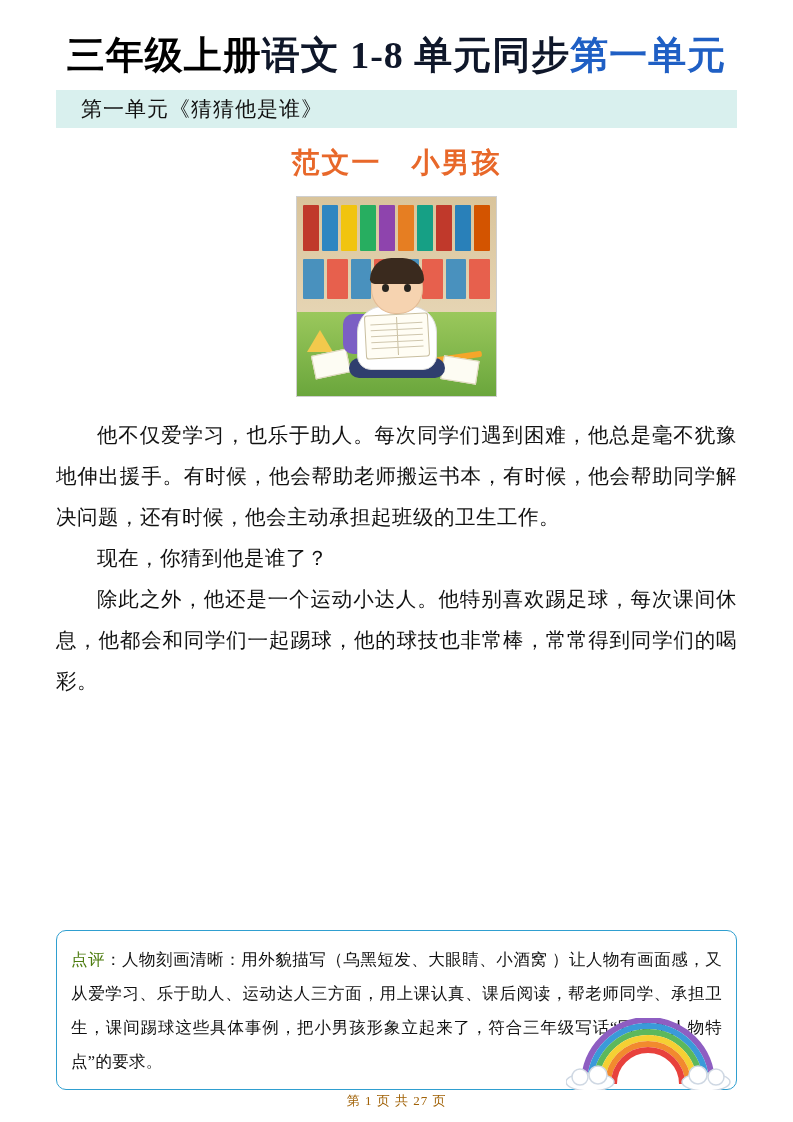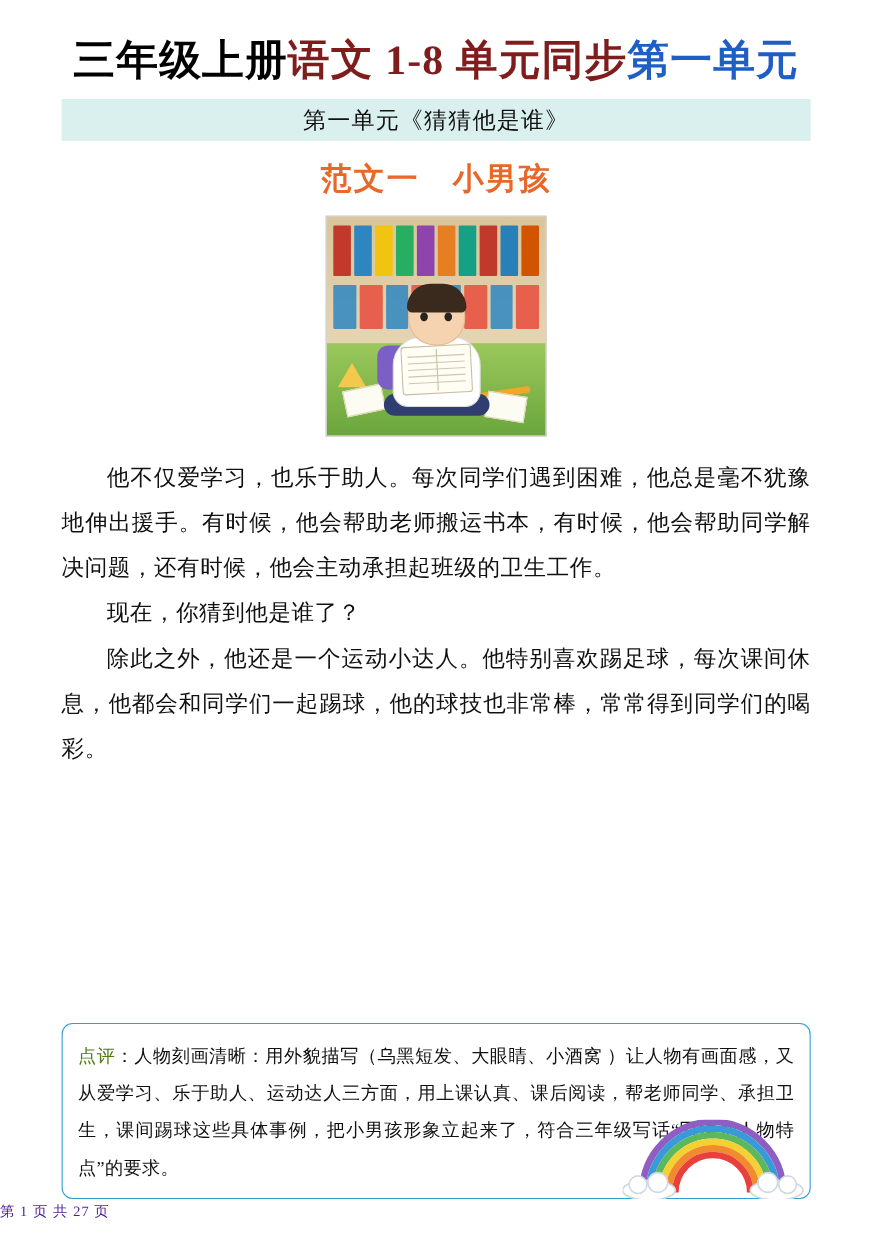--- a/index.html
+++ b/index.html
@@ -29,33 +29,34 @@
     white-space: nowrap;
   }
   .title {
     font-family: "Liberation Serif", "DejaVu Serif", serif;
     font-weight: bold;
     font-size: 38px;
     letter-spacing: 1px;
     line-height: 1.15;
   }
   .t-black { color: #000000; }
-  .t-red   { color: #7f1d1d; }
+  .t-red   { color: #0f172a; }
   .t-blue  { color: #1f5fc4; }
 
   
   .unit-banner {
     margin-top: 12px;
     background: #d9f0ee;
     height: 38px;
     line-height: 38px;
-    text-align: center;
+    text-align: left;
     font-size: 21px;
     color: #111;
     letter-spacing: 1px;
+    padding-left: 25px;
   }
 
   
   .sub-heading {
     margin-top: 16px;
     text-align: center;
     color: #e8682a;
     font-weight: bold;
     font-size: 28px;
     letter-spacing: 2px;
@@ -243,23 +244,23 @@
     width: 165px;
     height: 72px;
     pointer-events: none;
   }
 
   
   .footer {
     position: absolute;
     left: 0; right: 0;
     bottom: 12px;
-    text-align: left;
+    text-align: center;
     font-size: 13px;
-    color: #4c1d95;
+    color: #a16207;
     letter-spacing: 1px;
   }
 </style>
 </head>
 <body>
 
 <div class="page">
 
   <div class="title-wrap">
     <div class="title">

